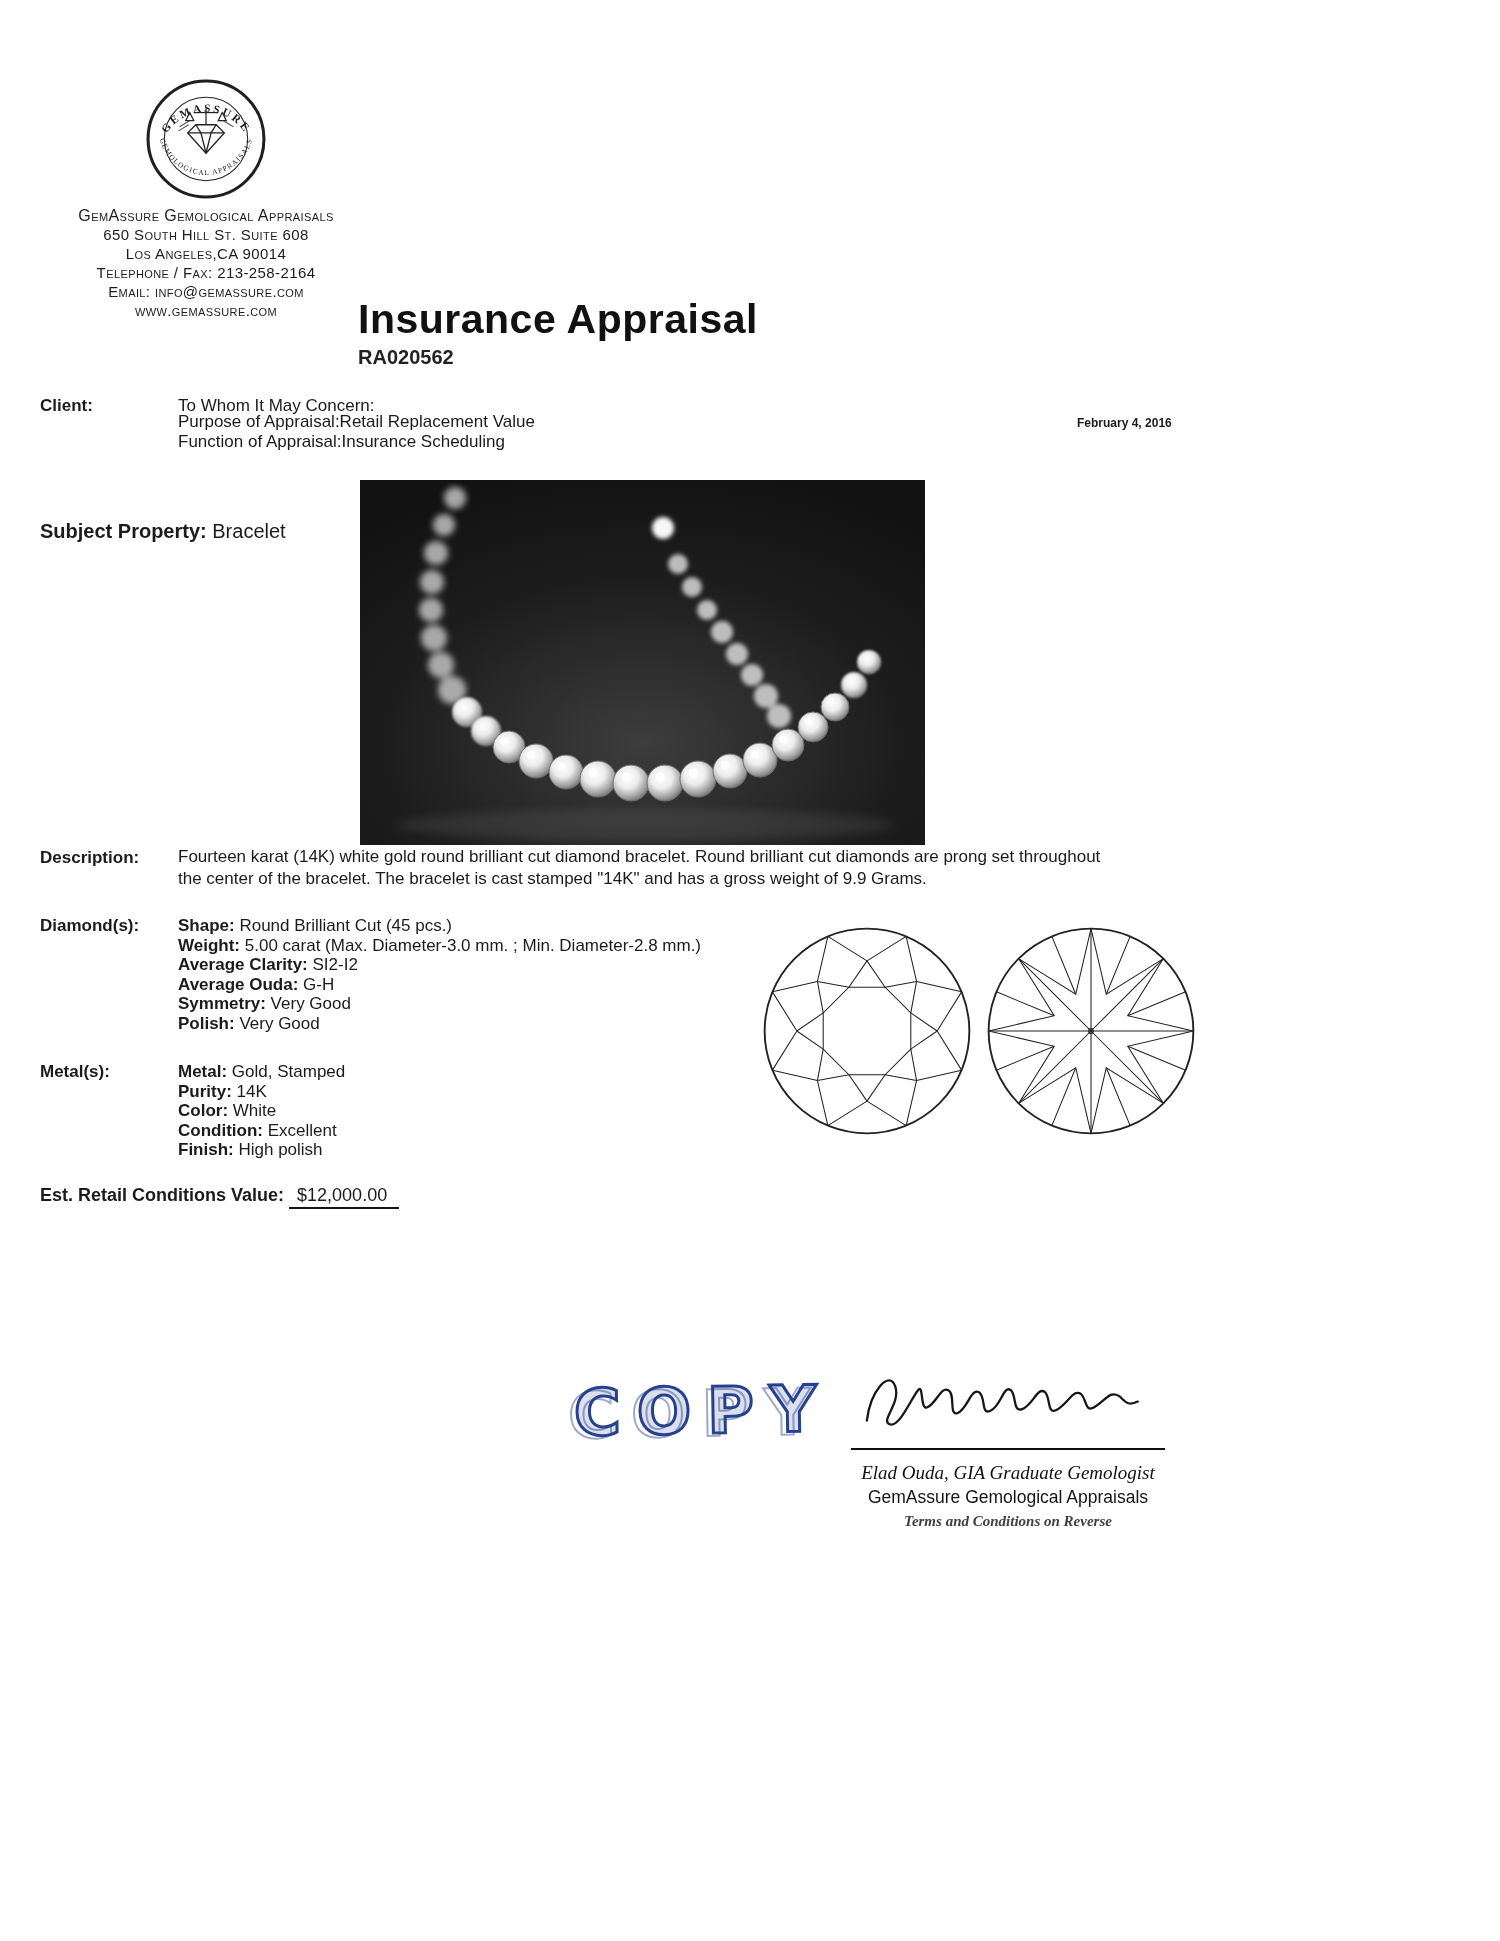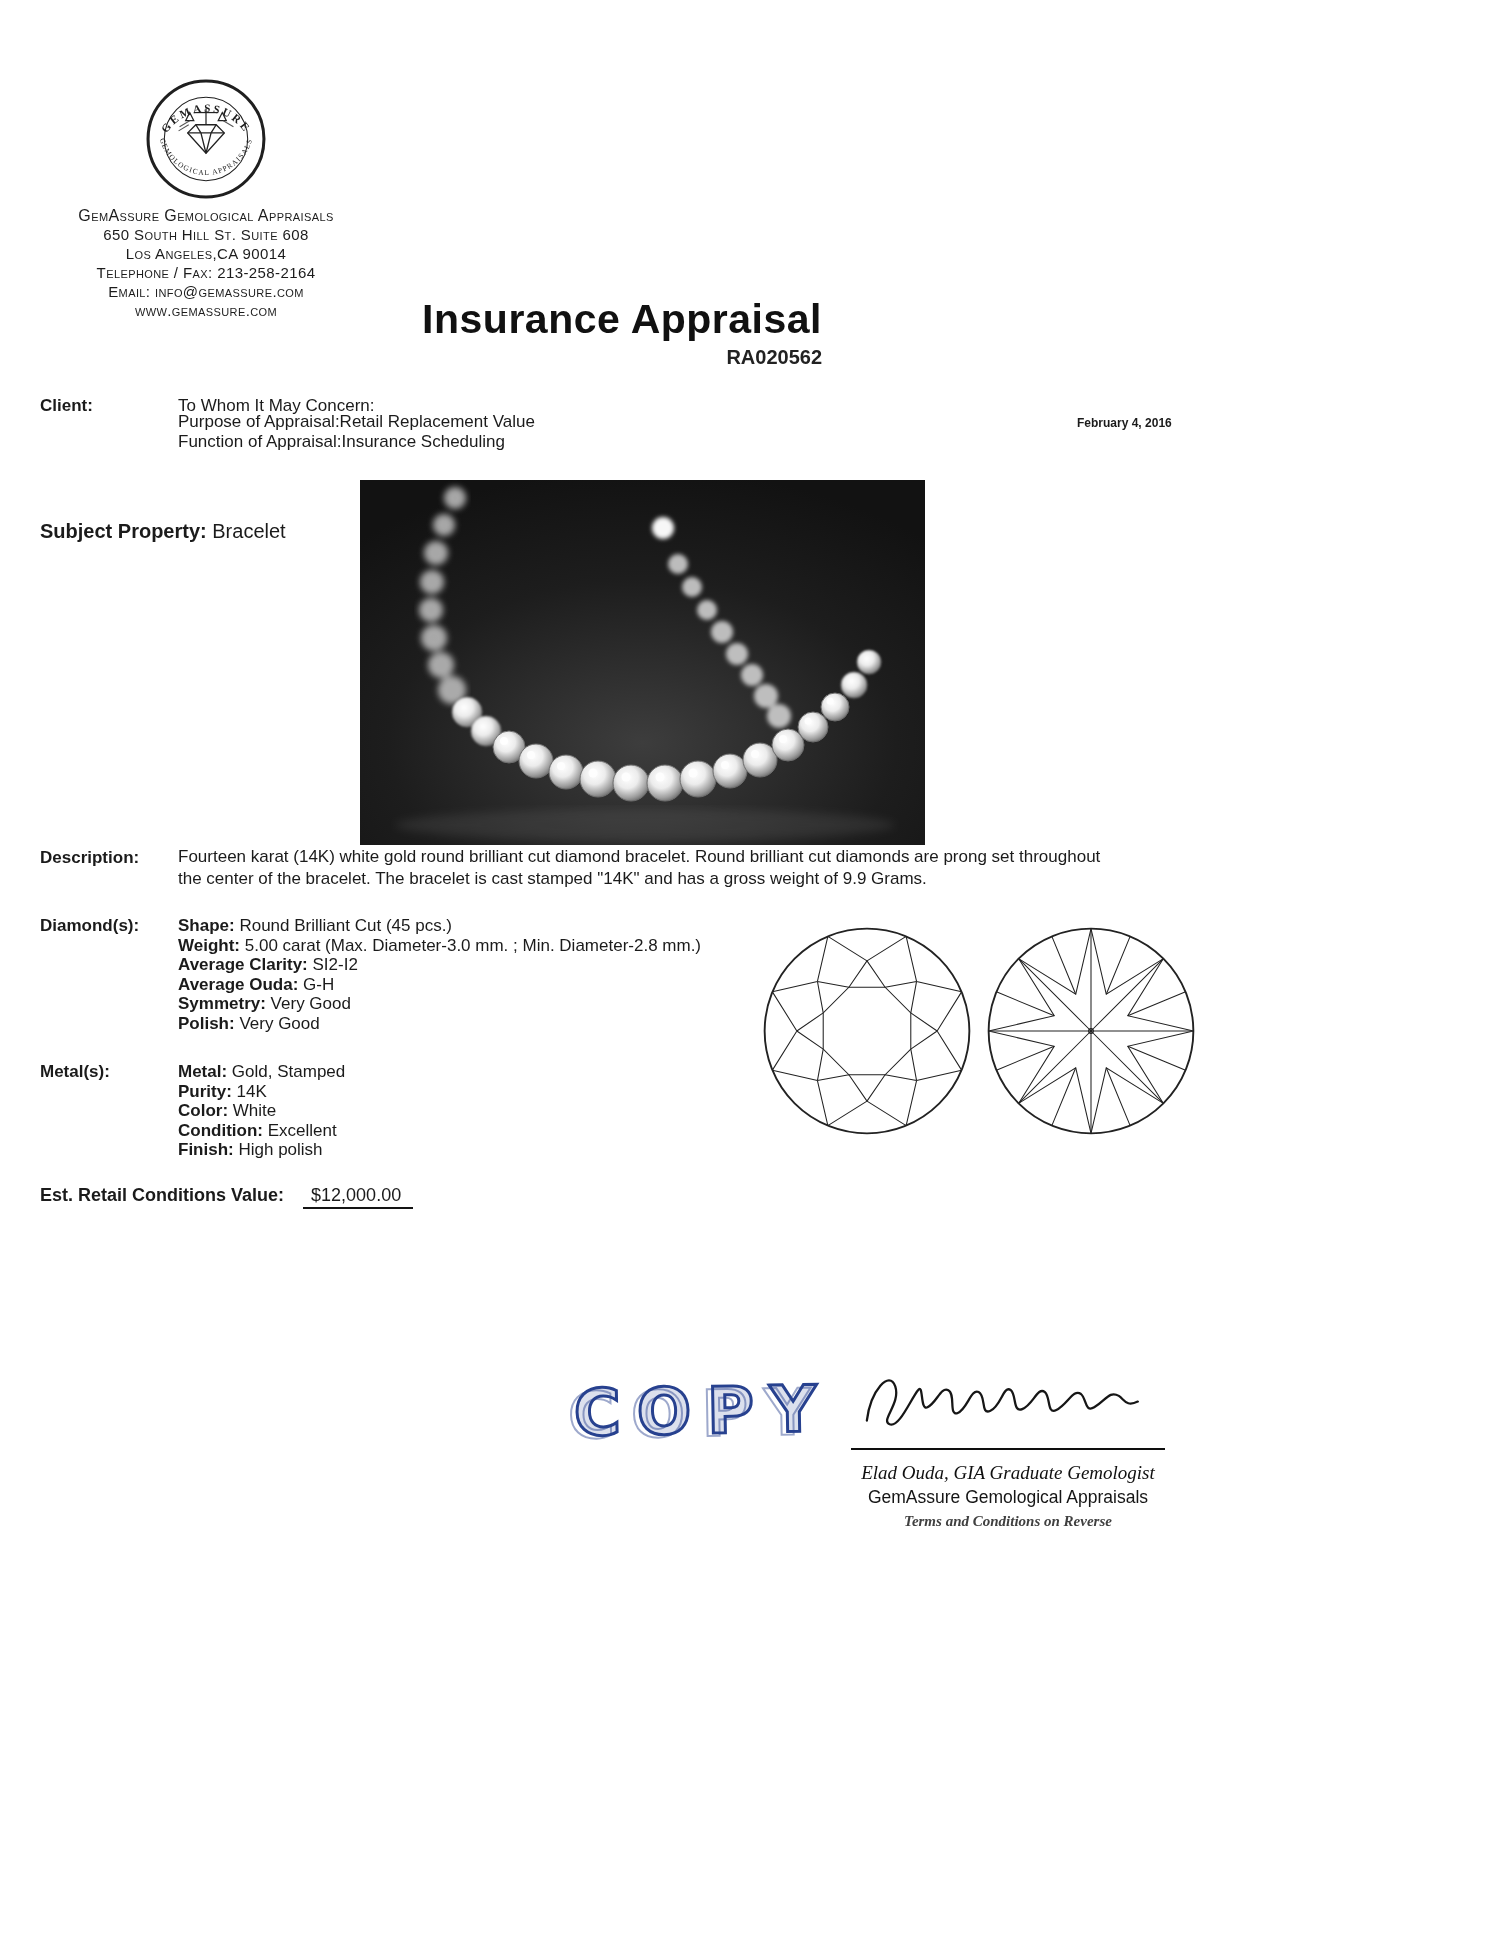--- a/index.html
+++ b/index.html
@@ -8,21 +8,21 @@
     font-family:"Liberation Sans", sans-serif; color:#1b1b1b; overflow:hidden;
   }
 
   
   .letterhead { position:absolute; left:38px; top:78px; width:336px; text-align:center; }
   .logo { width:122px; height:122px; display:block; margin:0 auto 6px auto; }
   .company-line { font-variant:small-caps; font-size:15px; line-height:19px; letter-spacing:.4px; color:#1c1c1c; }
   .company-line.name { font-size:16px; }
 
   
-  .title-block { position:absolute; left:358px; top:296px; width:464px; text-align:right; }
+  .title-block { position:absolute; left:358px; top:296px; width:464px; text-align:left; }
   .doc-title { font-size:41px; font-weight:bold; letter-spacing:.5px; color:#111; }
   .doc-number { font-size:20px; font-weight:bold; margin-top:3px; color:#222; }
 
   .date { position:absolute; left:1077px; top:392px; font-size:12px; font-weight:bold;margin-top:24px; }
 
   .lbl { position:absolute; left:40px; font-size:17px; font-weight:bold; }
   .client-label { top:396px; }
   .client-value { position:absolute; left:178px; top:396px; font-size:17px; }
   .purpose-block { position:absolute; left:178px; top:412px; font-size:17px; line-height:20px; }
 
@@ -40,21 +40,21 @@
   .diamonds-fields { top:916px; }
   .metals-label { top:1062px; }
   .metals-fields { top:1062px; }
   .fl { font-weight:bold; }
 
   .diagrams { position:absolute; left:758px; top:922px; display:flex; gap:6px; }
   .diagram { width:218px; height:218px; }
 
   .valuation { position:absolute; left:40px; top:1185px; font-size:18px; }
   .valuation .vl { font-weight:bold; }
-  .valuation .va { margin-left:14px; border-bottom:2px solid #141414; padding:0 12px 2px 8px; }
+  .valuation .va { border-bottom:2px solid #141414; padding:0 12px 2px 8px; }
 
   
   .stamp { position:absolute; left:574px; top:1374px; width:260px; height:90px; transform:rotate(-1deg); }
   .stamp span {
     position:absolute; left:0; top:0;
     font-size:64px; font-weight:bold; letter-spacing:16px;
     font-family:"DejaVu Sans", sans-serif;
     color:rgba(39,65,143,0.16);
     -webkit-text-stroke:3px #27418f;
   }

